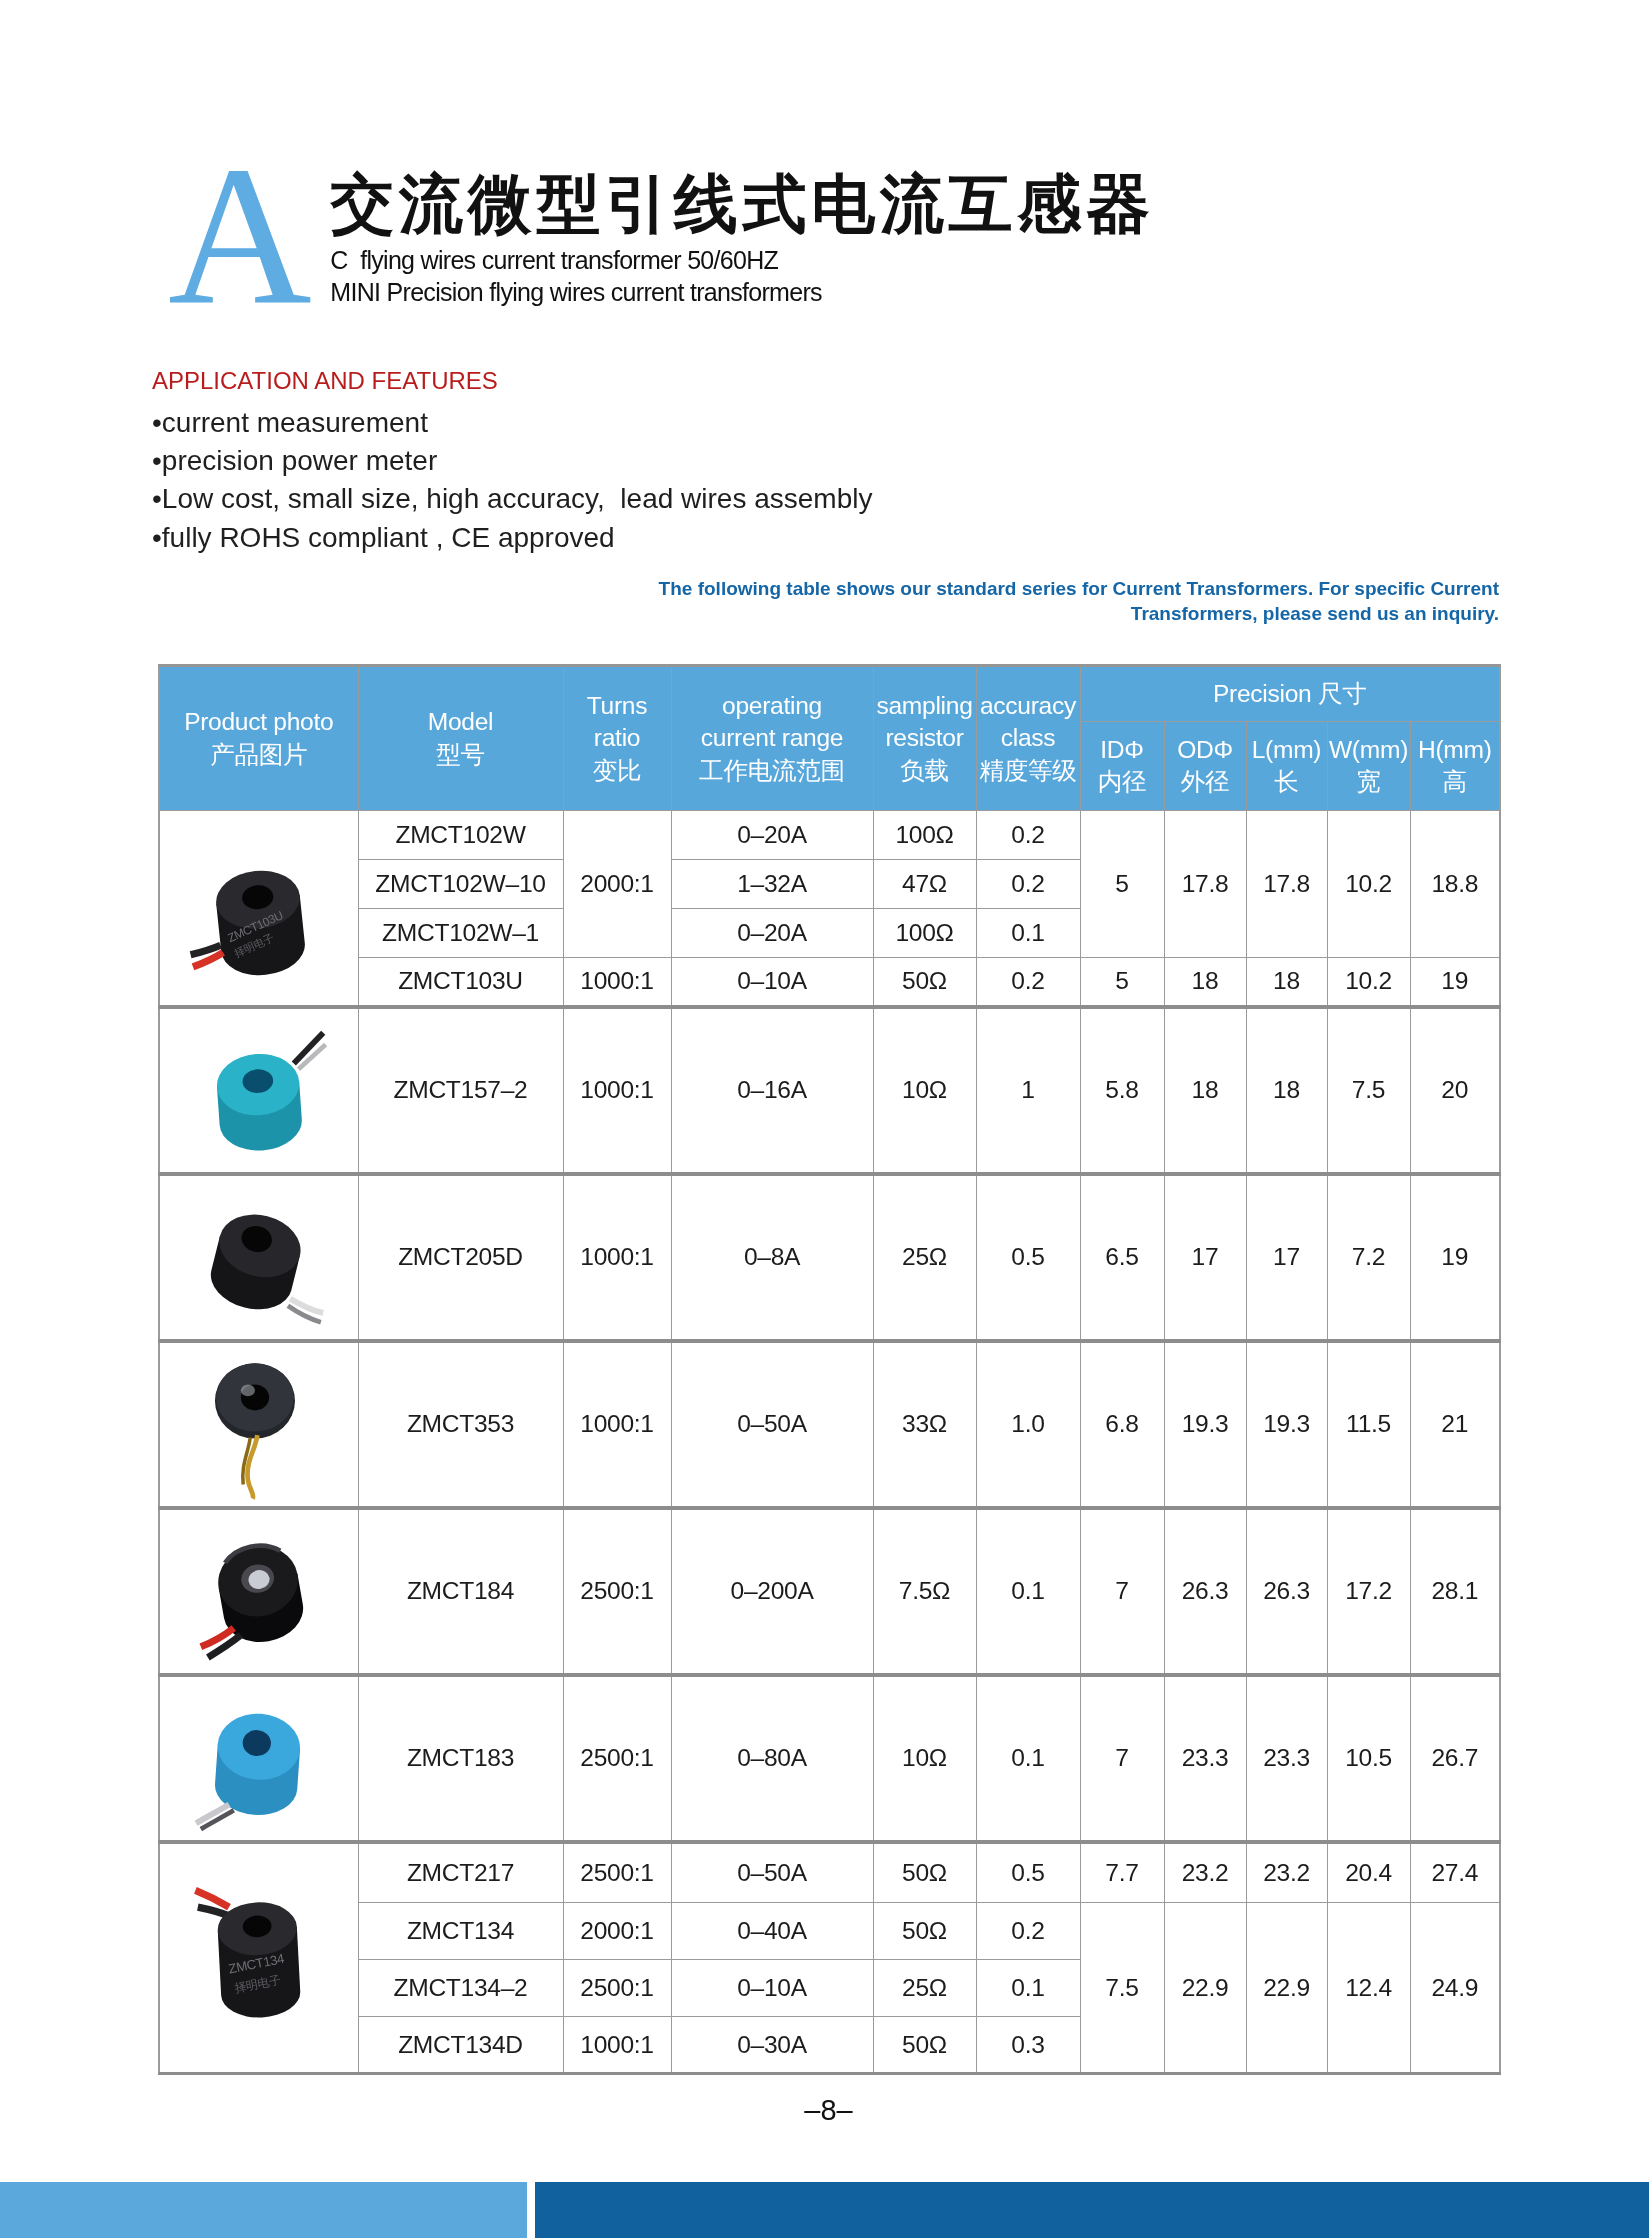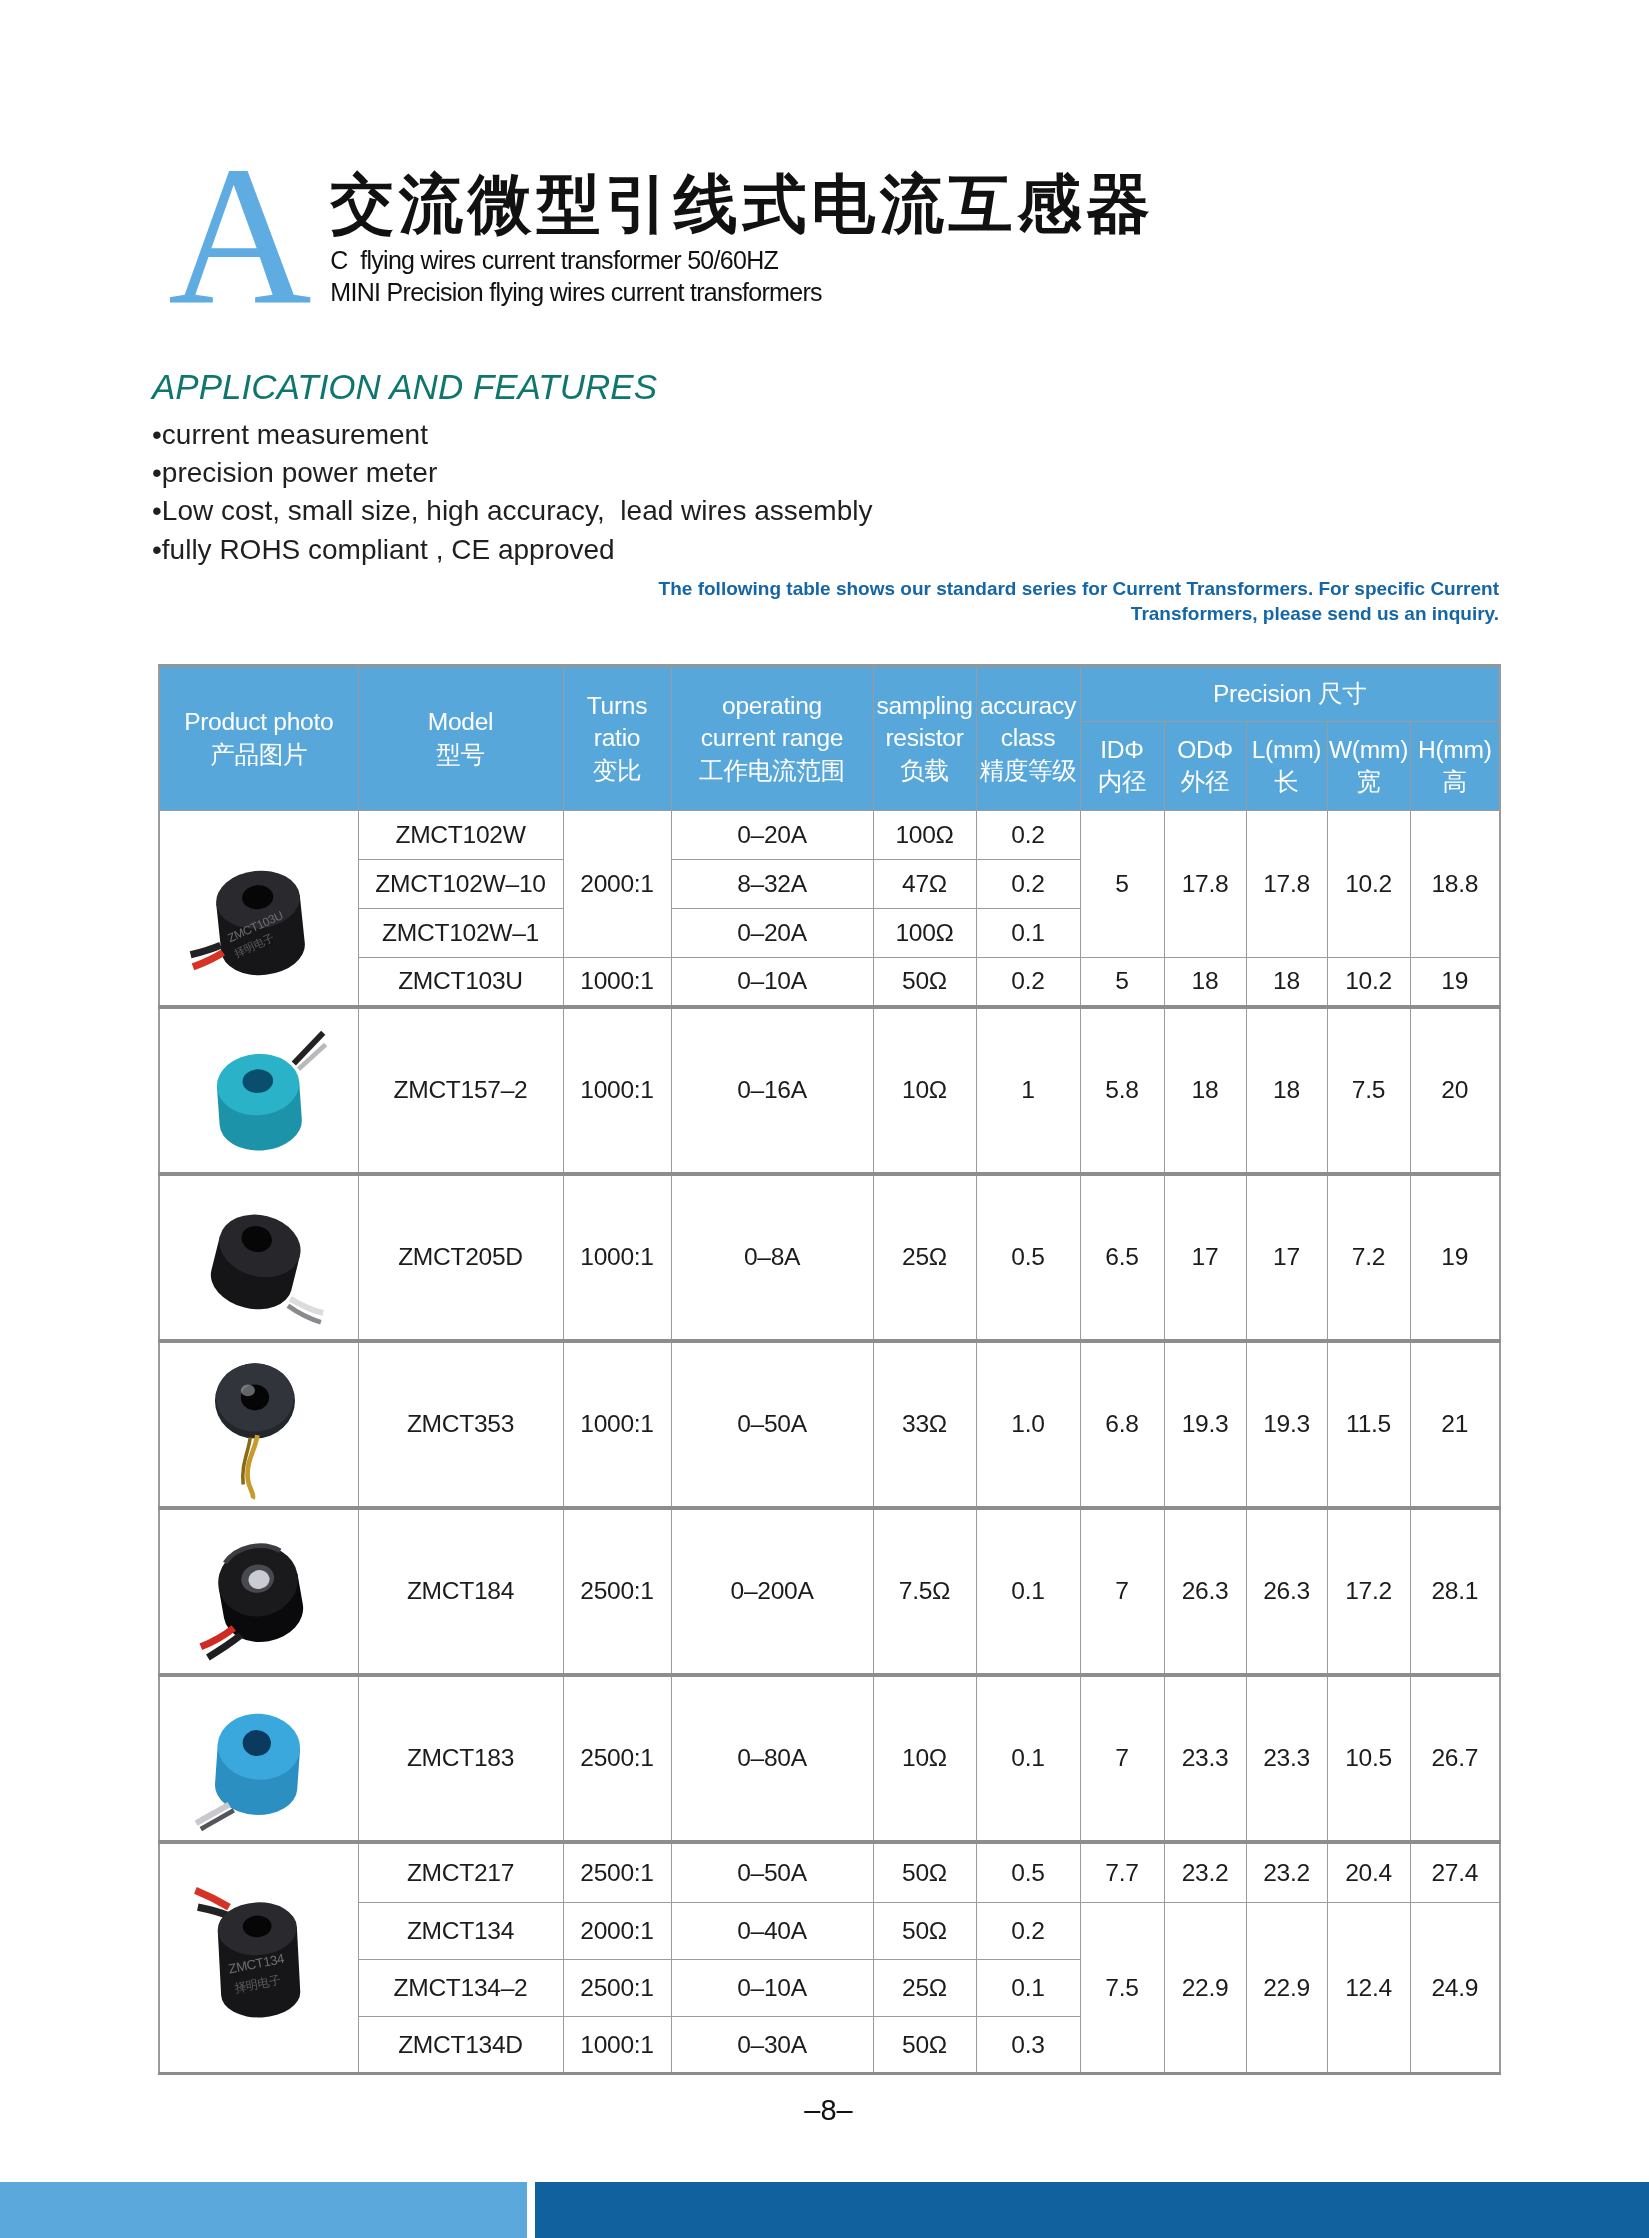--- a/index.html
+++ b/index.html
@@ -31,23 +31,22 @@
     font-family:"Liberation Serif","Liberation Sans",sans-serif;
   }
   .sub{
     font-size:25px;line-height:1.27;color:#111;
     letter-spacing:-0.7px;white-space:pre;
   }
 
   
   .features{position:absolute;left:152px;top:367px;width:1263px;}
   .features-heading{
-    font-size:35px;color:#0f766e;letter-spacing:0px;
+    font-size:24px;color:#b91c1c;letter-spacing:0px;
     margin-bottom:9.3px;
-    font-style:italic;
   }
   .feature-item{
     font-size:28px;color:#1f1f1f;line-height:1.36;white-space:pre;
   }
 
   
   .note{
     position:absolute;left:158px;top:576px;width:1341px;
     text-align:right;font-weight:700;color:#1566a7;
     font-size:19px;line-height:1.34;
@@ -194,21 +193,21 @@
         <td>100Ω</td>
         <td>0.2</td>
         <td rowspan="3">5</td>
         <td rowspan="3">17.8</td>
         <td rowspan="3">17.8</td>
         <td rowspan="3">10.2</td>
         <td rowspan="3">18.8</td>
       </tr>
       <tr class="rA">
         <td>ZMCT102W–10</td>
-        <td>8–32A</td>
+        <td>1–32A</td>
         <td>47Ω</td>
         <td>0.2</td>
       </tr>
       <tr class="rA">
         <td>ZMCT102W–1</td>
         <td>0–20A</td>
         <td>100Ω</td>
         <td>0.1</td>
       </tr>
       <tr class="rA">

